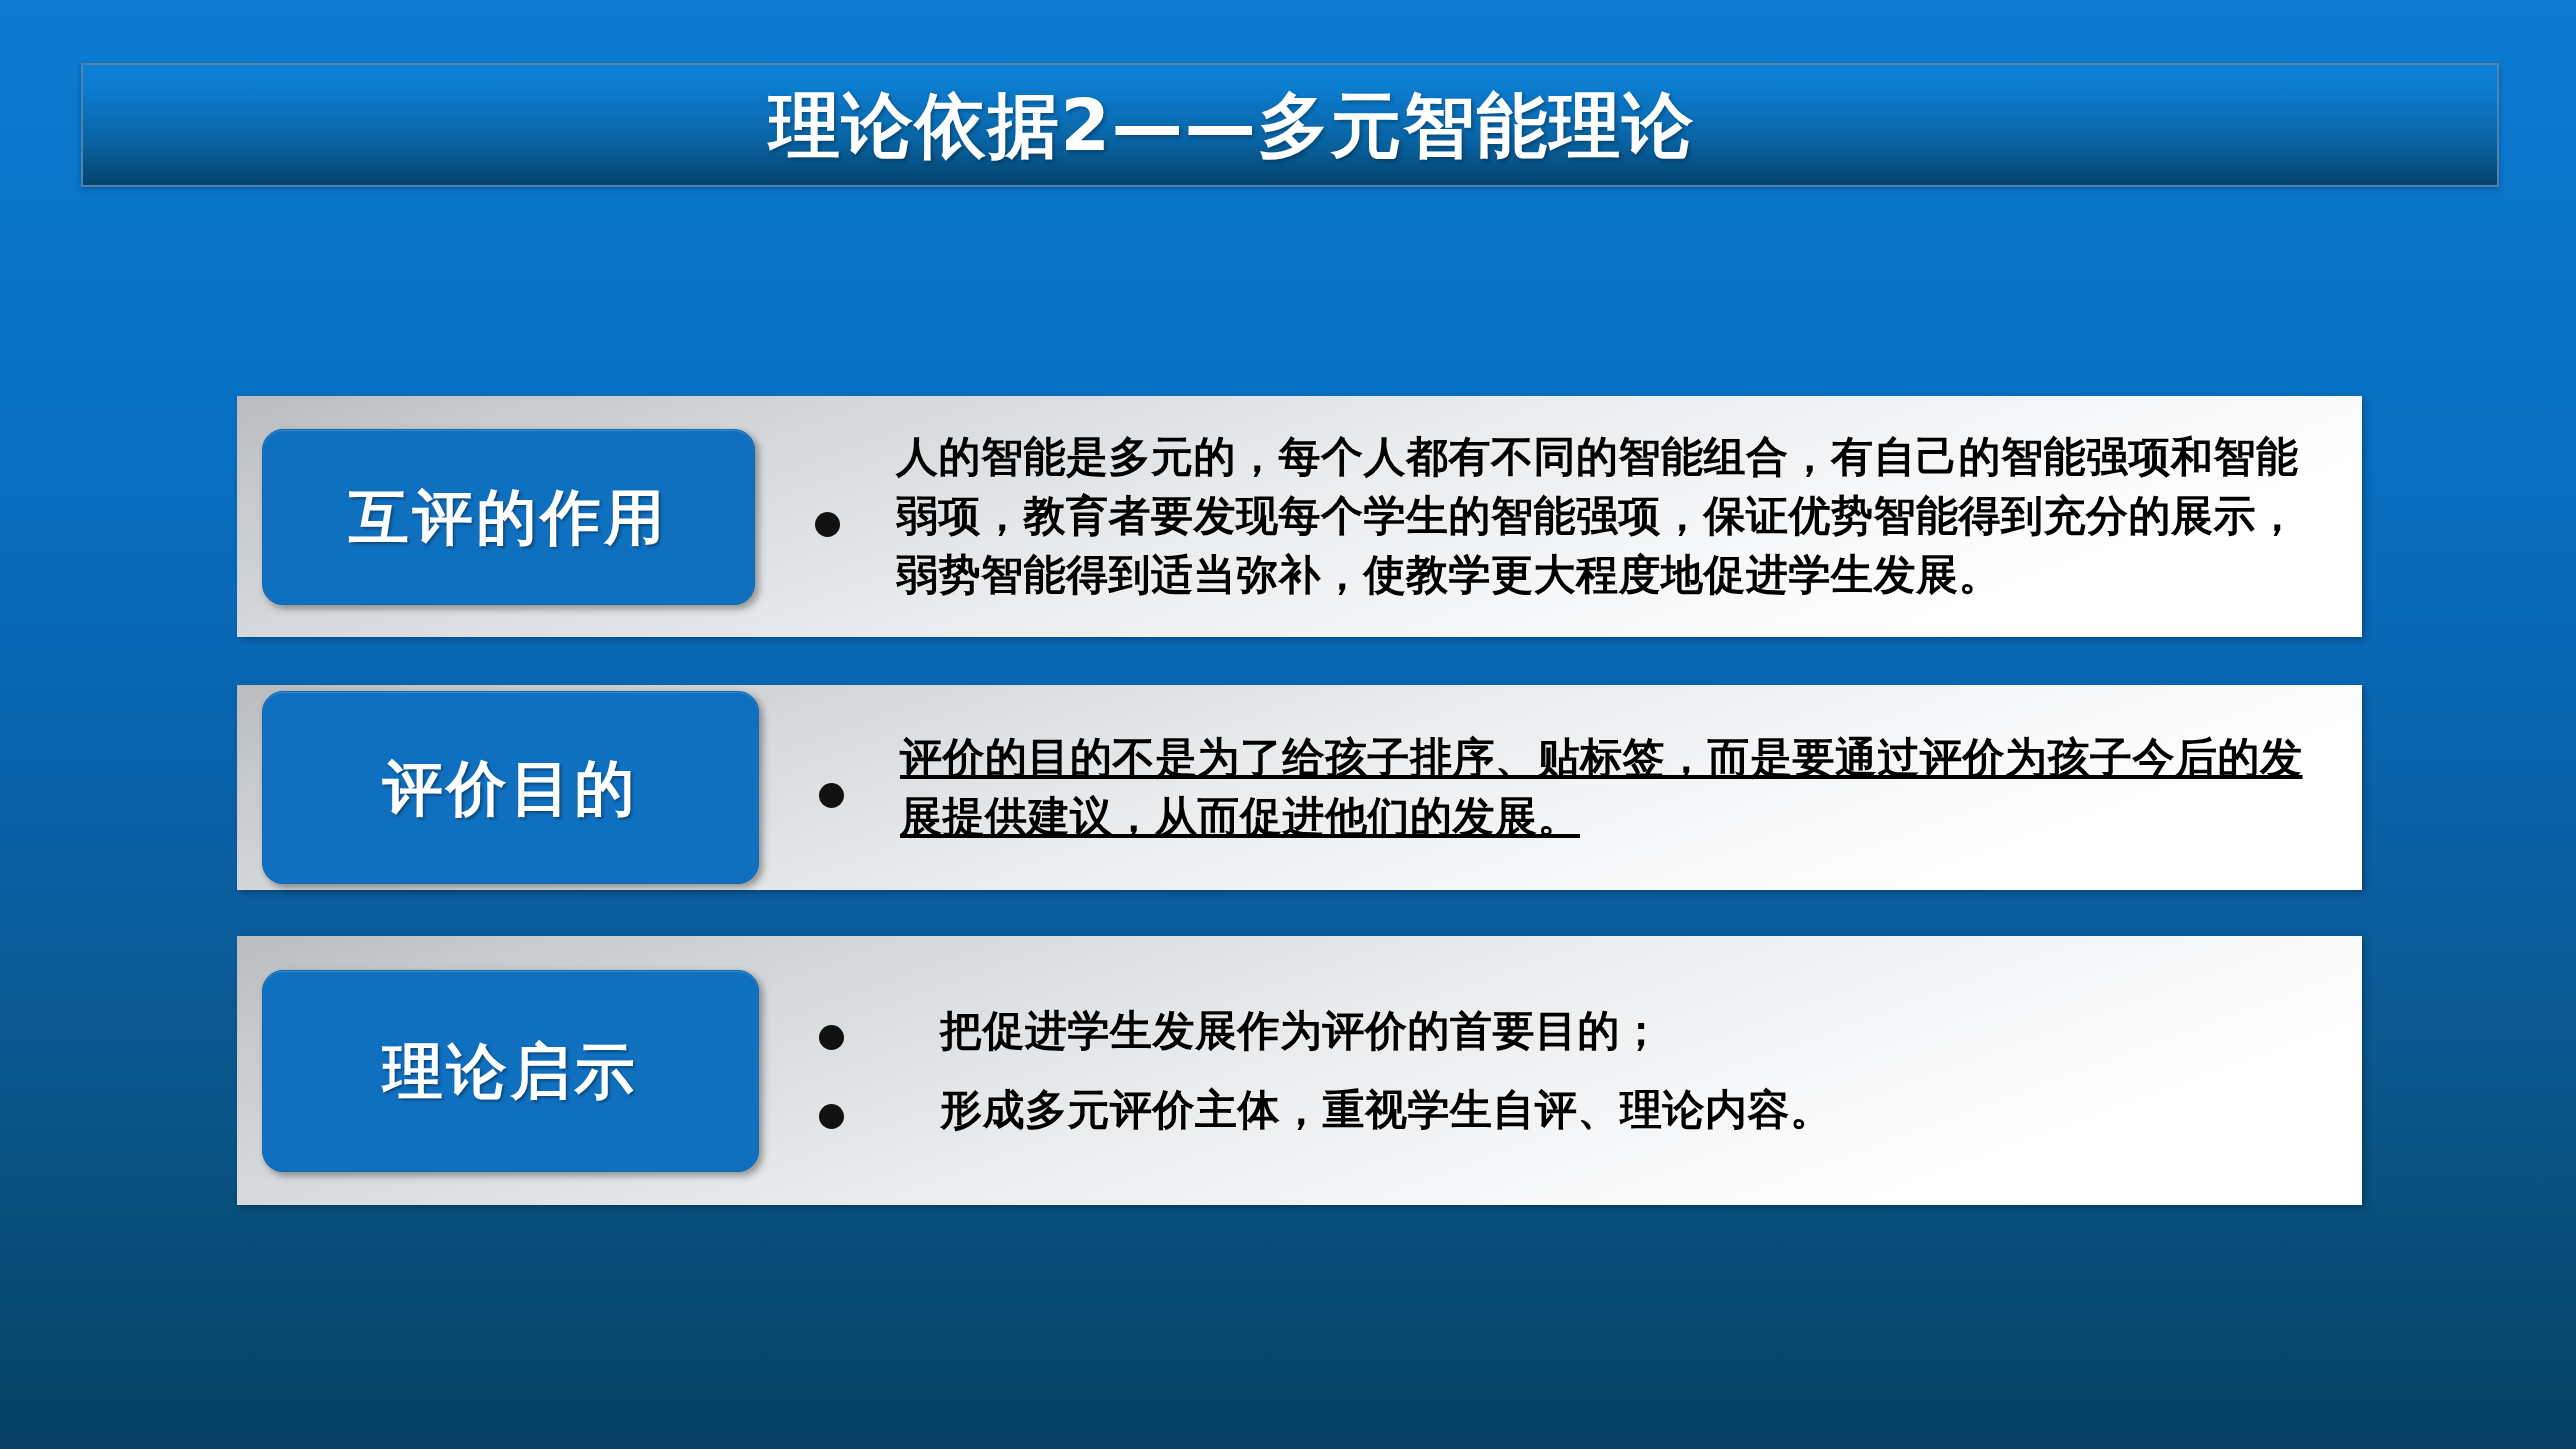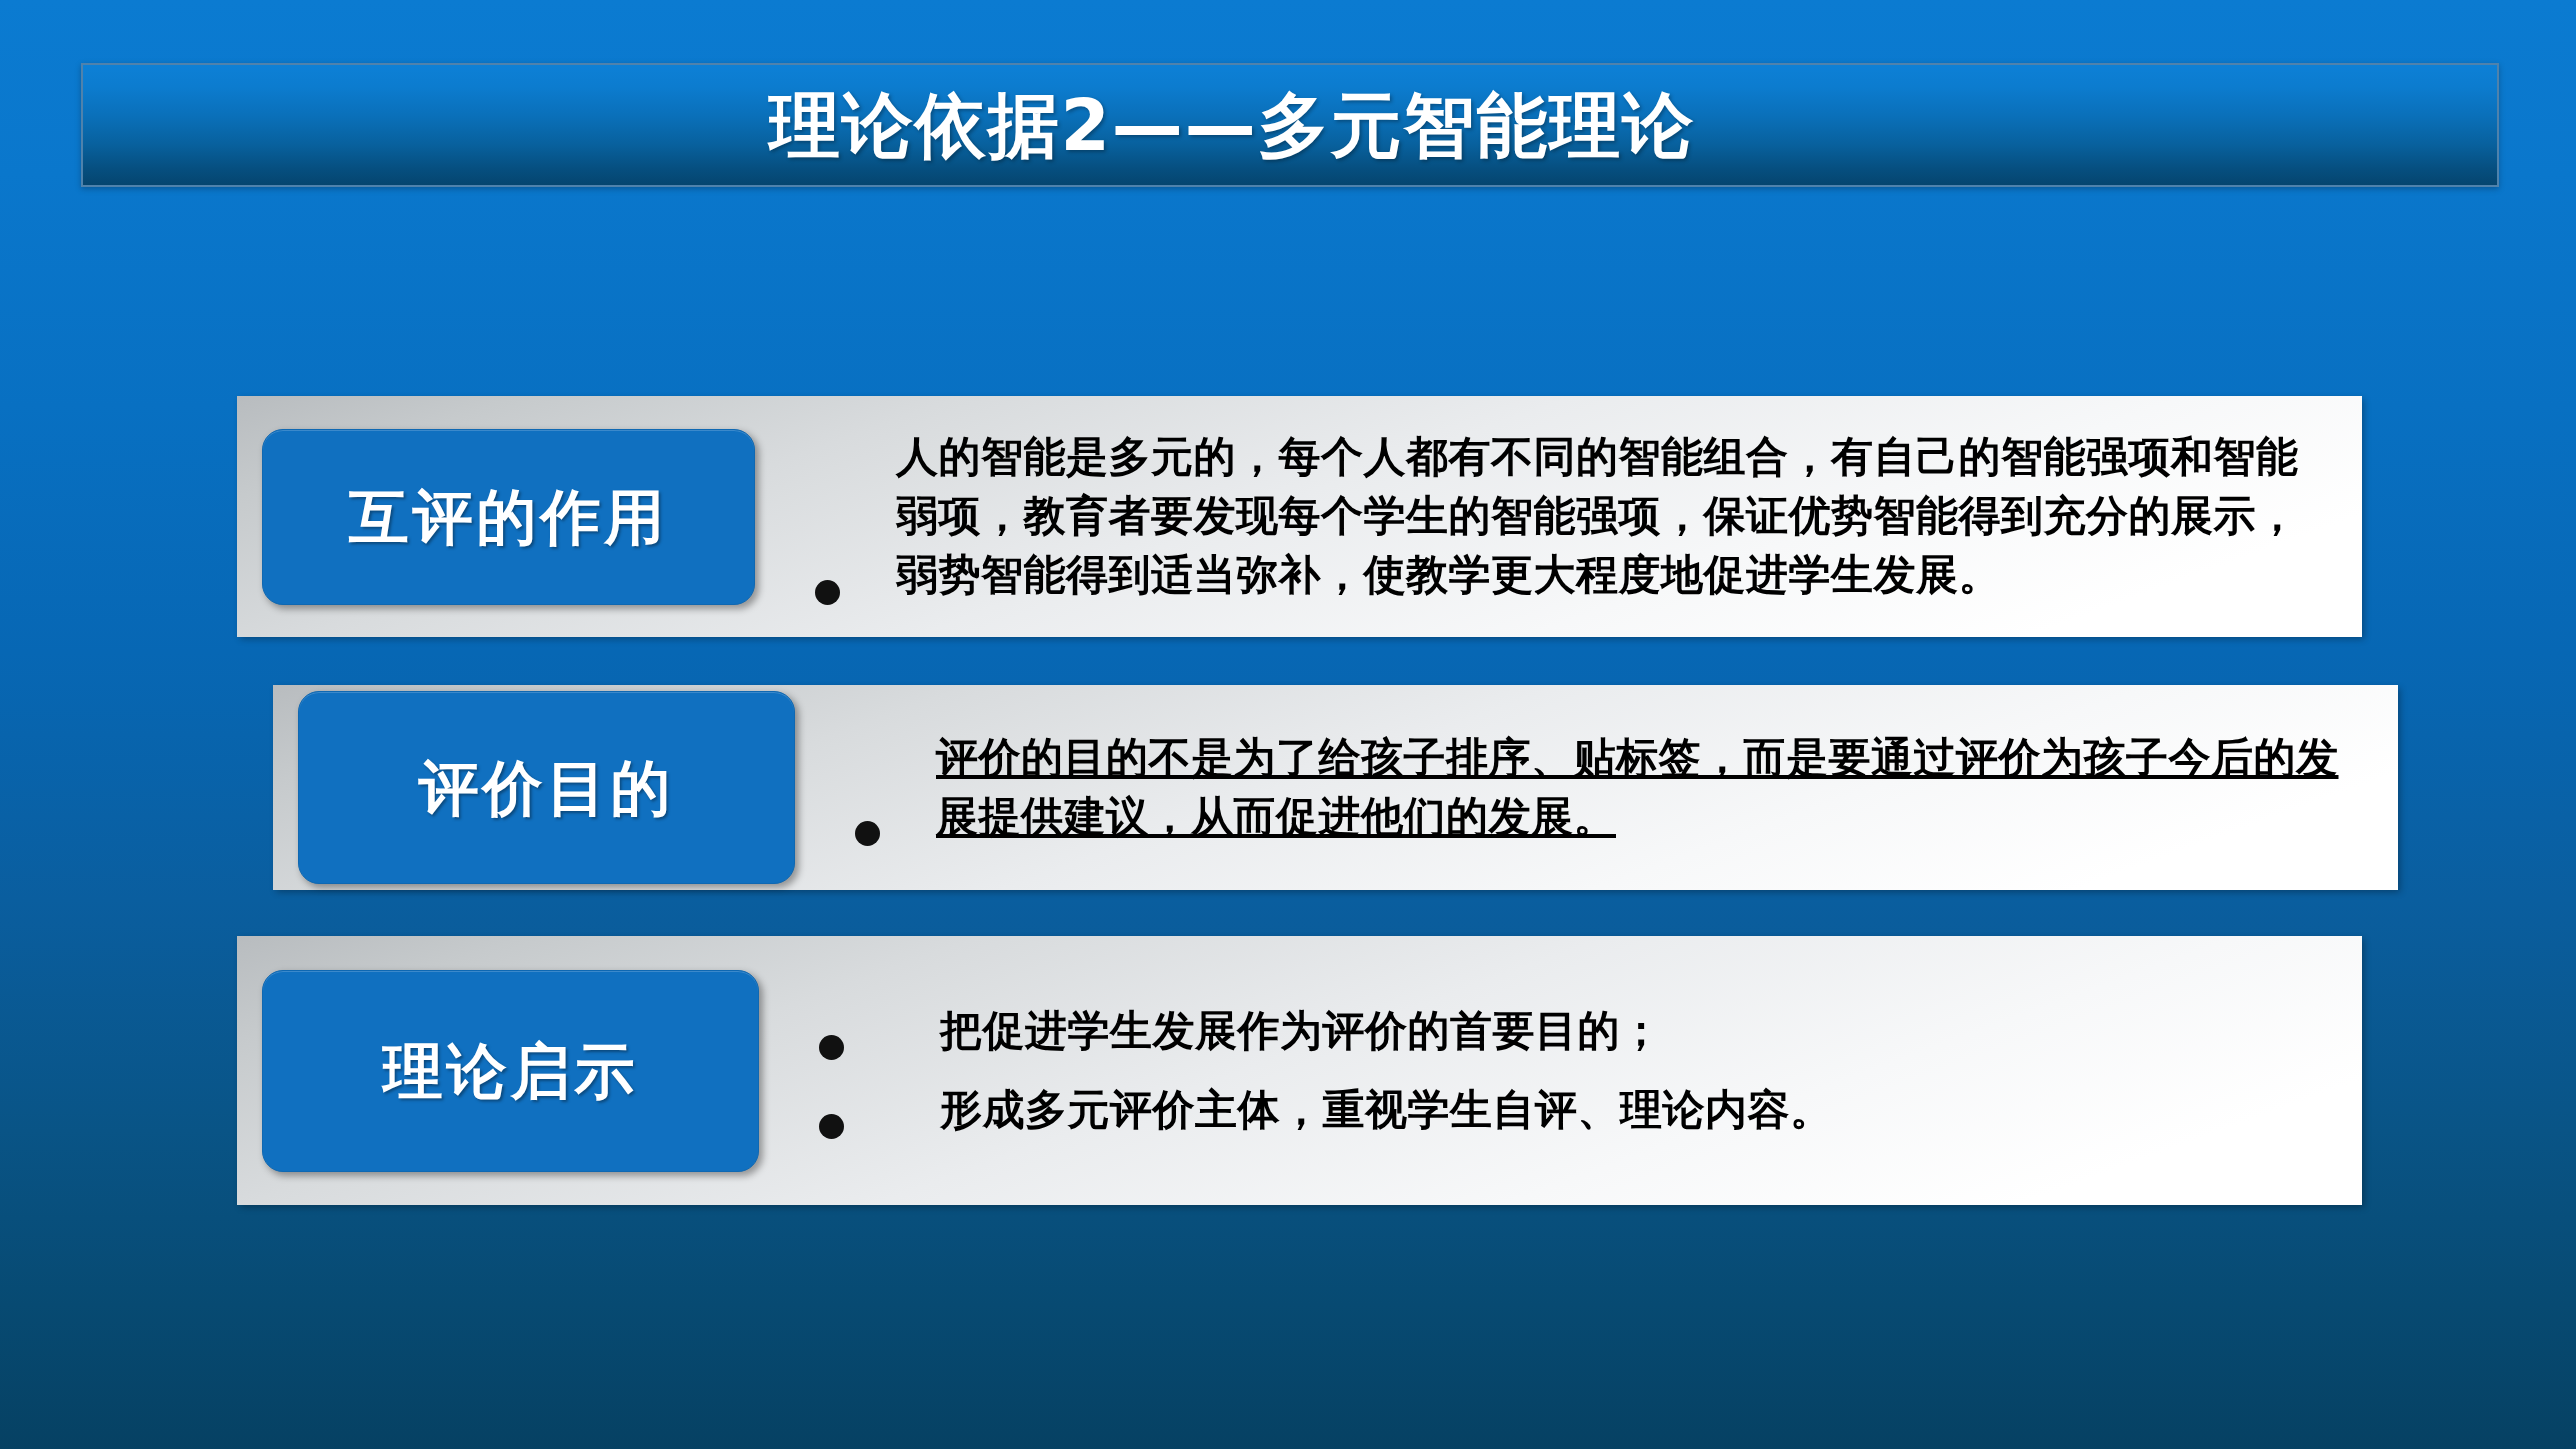--- a/index.html
+++ b/index.html
@@ -83,21 +83,21 @@
         #f7f8f9 70%,
         #ffffff 88%,
         #ffffff 100%);
     box-shadow:2.9px 2.9px 6.8px rgba(0,0,0,.30);
     display:flex;
     align-items:center;
     padding:0 25px;
   }
 
   .row-1 { height:241px; margin-bottom:48px; }
-  .row-2 { height:205px; margin-bottom:46px;margin-left:36px; }
+  .row-2 { height:205px; margin-bottom:46px; }
   .row-3 { height:269px; }
 
   
   .label-box {
     flex:0 0 auto;
     background:#1070c0;
     border-radius:21px;
     display:flex;
     align-items:center;
     justify-content:center;
@@ -121,21 +121,21 @@
 
   
   .body-area {
     flex:1 1 auto;
     padding-left:60px;
     padding-right:9.7px;
   }
 
   .bullet-line {
     display:flex;
-    align-items:flex-end;
+    align-items:center;
   }
 
   .bullet-dot {
     flex:0 0 auto;
     width:25px;
     height:25px;
     border-radius:50%;
     background:#111111;
     margin-top:15.5px;
     margin-right:56px;

